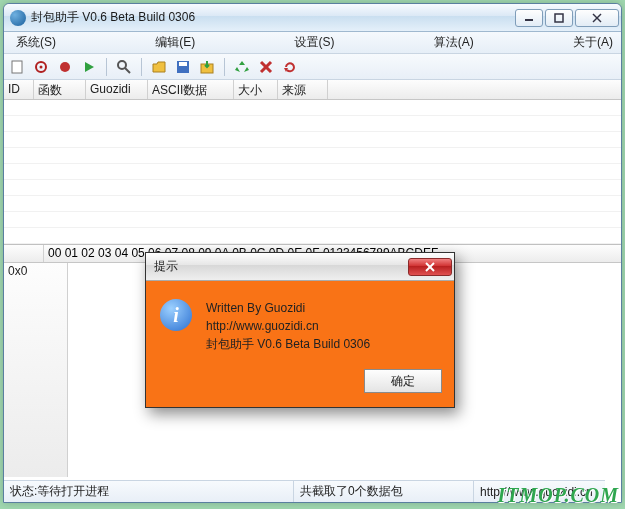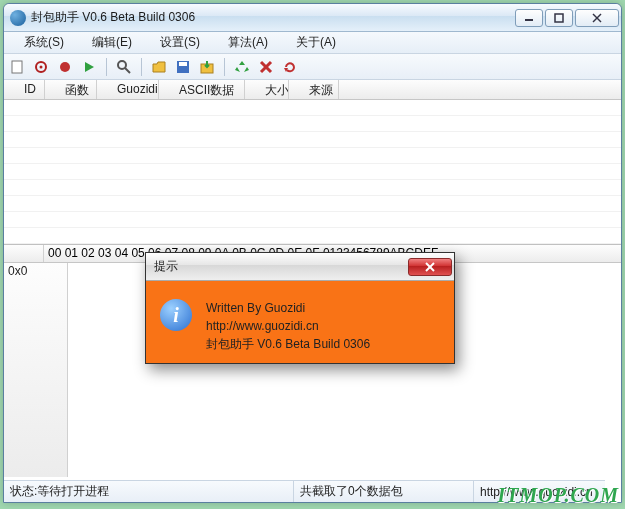--- a/index.html
+++ b/index.html
@@ -7,30 +7,30 @@
 
 .window { position: absolute; left: 3px; top: 3px; width: 619px; height: 500px; background: #fff; border: 1px solid #5a7fa0; border-radius: 6px 6px 0 0; box-shadow: 0 0 8px rgba(0,0,0,0.2); }
 
 .titlebar { height: 28px; background: linear-gradient(#f7fbff,#dbe8f5 45%,#cadff0 46%,#e5f0fa); border-radius: 6px 6px 0 0; border-bottom: 1px solid #9fb8cf; display: flex; align-items: center; padding: 0 2px 0 6px; }
 .titlebar .appicon { width: 16px; height: 16px; border-radius: 8px; background: radial-gradient(circle at 30% 30%, #6fb0e0, #1a5f9c); margin-right: 5px; }
 .titlebar .title { flex: 1; color: #1a1a1a; }
 .winbtn { width: 28px; height: 18px; margin-left: 2px; border: 1px solid #7f9db9; border-radius: 3px; background: linear-gradient(#fefefe,#e2ecf6); display: flex; align-items: center; justify-content: center; color: #334; }
 .winbtn.close { width: 44px; }
 .winbtn svg { display: block; }
 
-.menubar { height: 22px; background: linear-gradient(#f5f9fd,#e6eef7); border-bottom: 1px solid #c9d5e2; display: flex; align-items: center; padding-left: 12px; gap: 12px; }
+.menubar { height: 22px; background: linear-gradient(#f5f9fd,#e6eef7); border-bottom: 1px solid #c9d5e2; display: flex; align-items: center; padding-left: 4px; gap: 12px; justify-content: space-between; }
 .menuitem { padding: 2px 8px; color: #222; cursor: default; }
 
 .toolbar { height: 26px; background: linear-gradient(#f7fafd,#e8eff7); border-bottom: 1px solid #c9d5e2; display: flex; align-items: center; padding-left: 4px; gap: 6px; }
 .tbtn { width: 18px; height: 18px; display: flex; align-items: center; justify-content: center; }
 .tsep { width: 1px; height: 18px; background: #b7c5d5; margin: 0 2px; }
 
 .grid { height: 165px; border-bottom: 1px solid #c0c0c0; overflow: hidden; }
 .ghead { height: 20px; display: flex; background: linear-gradient(#fdfdfd,#ececec); border-bottom: 1px solid #c6c6c6; }
-.gh { border-right: 1px solid #d0d0d0; padding: 2px 20px; color: #222; white-space: nowrap; overflow: hidden; }
+.gh { border-right: 1px solid #d0d0d0; padding: 2px 4px; color: #222; white-space: nowrap; overflow: hidden; }
 .gbody { height: 145px; background: #fff; }
 .grow { height: 16px; border-bottom: 1px solid #f1f1f1; }
 
 .hexhead { height: 18px; display: flex; background: linear-gradient(#fdfdfd,#ececec); border-bottom: 1px solid #c6c6c6; font-family: "Courier New", monospace; }
 .hexhead .addr { width: 40px; border-right: 1px solid #d0d0d0; padding: 1px 4px; }
 .hexhead .bytes { flex: 1; padding: 1px 4px; letter-spacing: 0; }
 .hexbody { height: 214px; background: #fff; display: flex; font-family: "Courier New", monospace; }
 .hexbody .addrcol { width: 64px; background: linear-gradient(#fdfdfd,#ececec); border-right: 1px solid #d0d0d0; padding: 1px 4px; color: #222; }
 .hexbody .datacol { flex: 1; }
 
@@ -198,15 +198,18 @@
       </div>
   </div>
   <div class="dlgbody">
     <div class="infoicon">i</div>
     <div class="dlgtext">
       <div>Written By Guozidi</div>
       <div>http://www.guozidi.cn</div>
       <div>封包助手 V0.6 Beta Build 0306</div>
     </div>
   </div>
+  <div class="dlgbtns">
+    <div class="btn">确定</div>
+  </div>
 </div>
 
 <div class="watermark">ITMOP.COM</div>
 
 </body></html>

